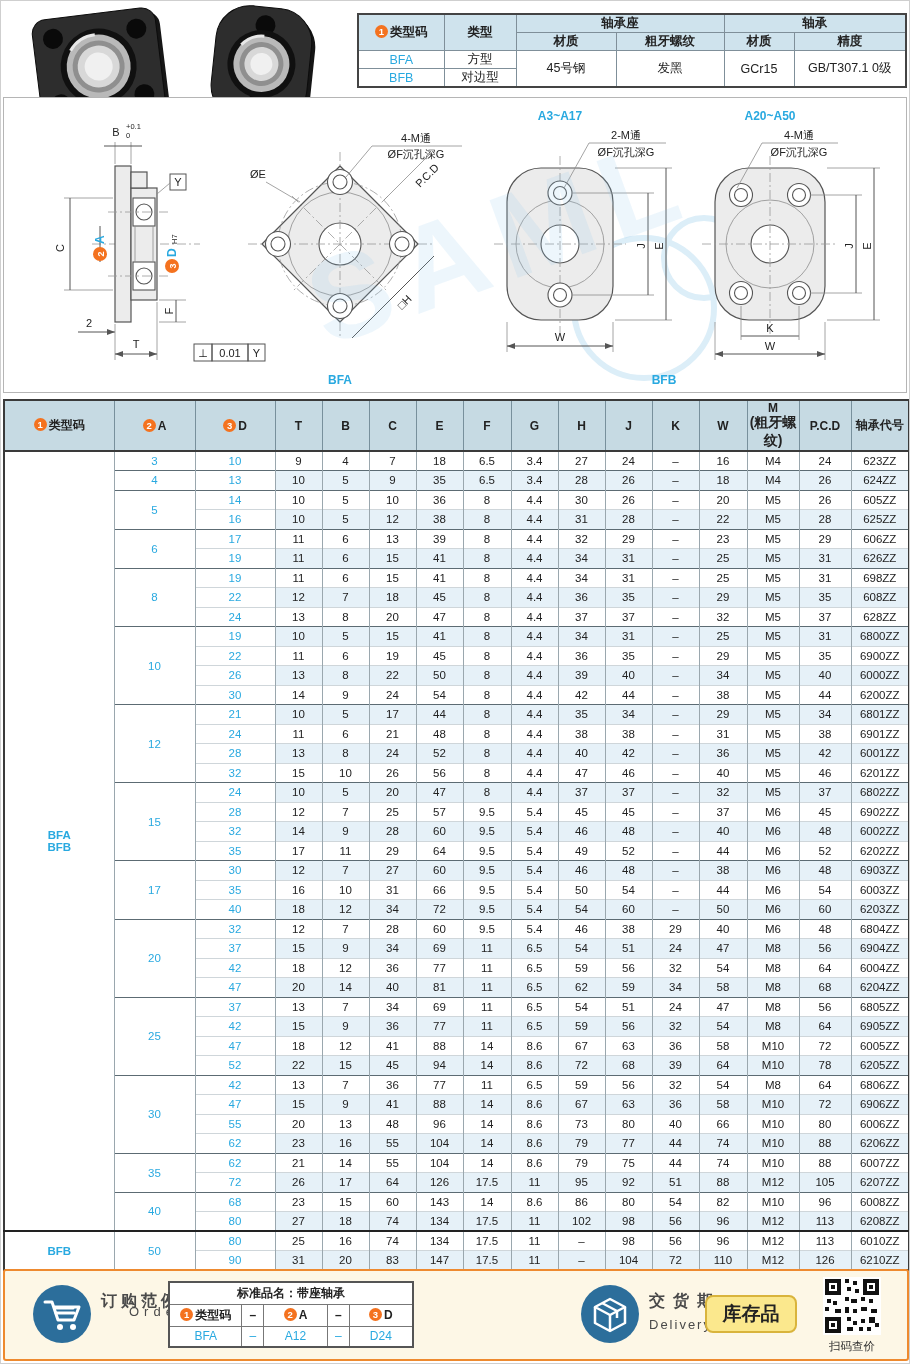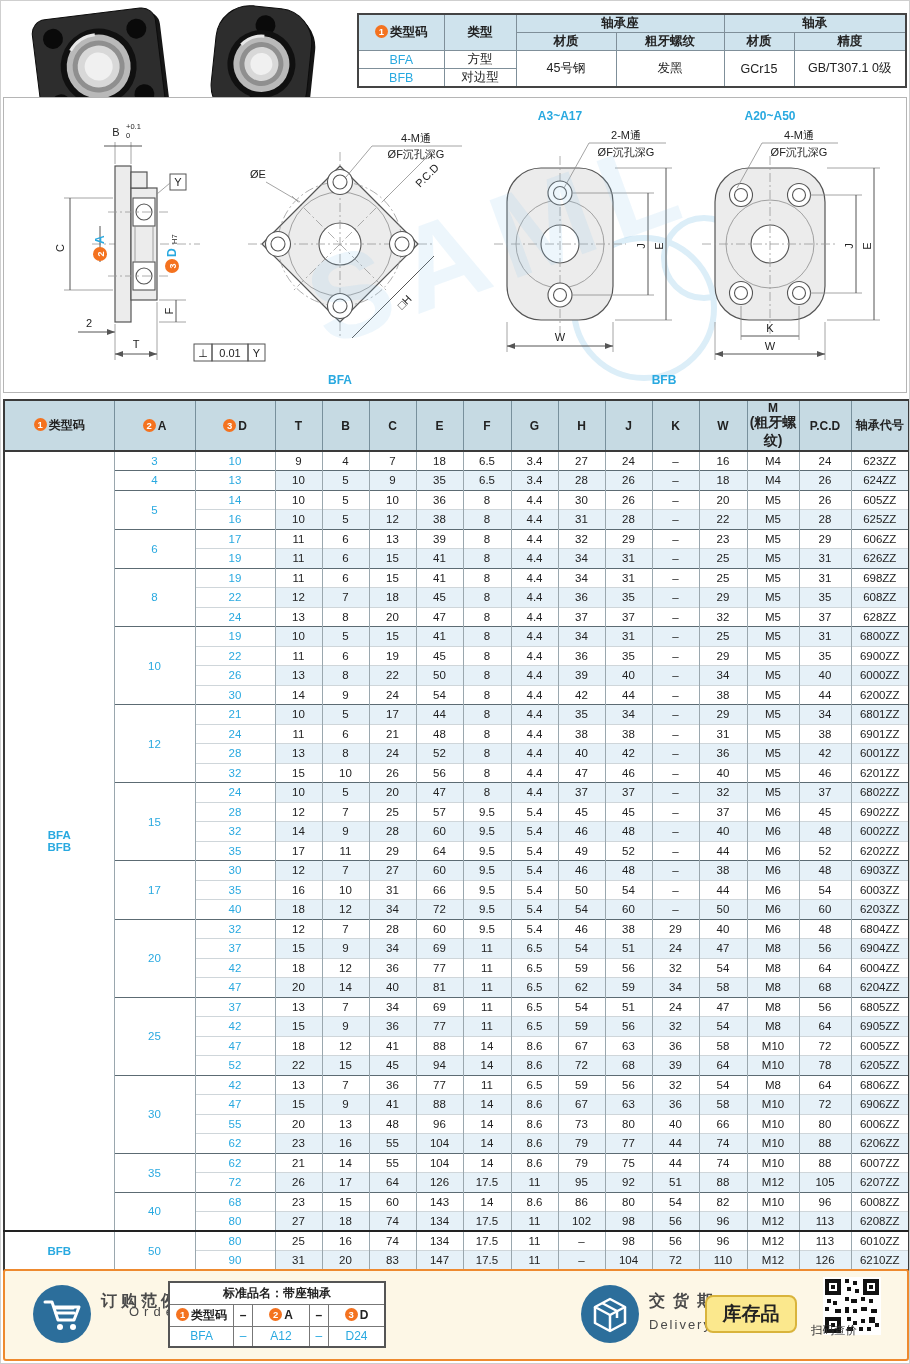--- a/index.html
+++ b/index.html
@@ -54,29 +54,29 @@
   .spec-main td.ad{color:#29a9e0;}
   .spec-main tr.gs td{border-top:1.5px solid #5c6b73;}
   .spec-main tr.bfbsep td{border-top:2.5px solid #222;}
 
   
   .footer{position:absolute;left:2px;top:1268px;width:906px;height:92px;background:#fdf7e6;
     border:2px solid #ee8a2f;border-radius:3px;}
   .circ{position:absolute;width:58px;height:58px;border-radius:50%;background:#2c6e9b;}
   .f-cn{position:absolute;font-size:16px;letter-spacing:4px;color:#4a4a4a;font-weight:bold;}
   .f-en{position:absolute;font-size:13px;letter-spacing:5px;color:#4a4a4a;}
-  .order-tbl{position:absolute;left:163px;top:10px;width:218px;font-size:12px;text-align:center;
+  .order-tbl{position:absolute;left:163px;top:10px;width:246px;font-size:12px;text-align:center;
     border:2px solid #555;background:#fff;table-layout:fixed;}
   .order-tbl th{border:1px solid #777;height:22px;font-weight:bold;padding:0;}
   .order-tbl td{border:1px solid #777;height:21px;padding:0;}
   .stock{position:absolute;left:700px;top:24px;width:92px;height:38px;background:#fbe88d;
     border:2px solid #d9b43c;border-radius:8px;font-size:19px;font-weight:bold;
     text-align:center;line-height:34px;color:#222;}
   .qr{position:absolute;left:818px;top:6px;}
-  .qr-cap{position:absolute;left:806px;top:52px;width:82px;text-align:left;font-size:11.5px;color:#333;}
+  .qr-cap{position:absolute;left:806px;top:68px;width:82px;text-align:center;font-size:11.5px;color:#333;}
 </style>
 </head>
 <body>
 
 <div class="page">
 
   <div class="photo" style="left:22px;top:6px;">
     <svg width="160" height="124" viewBox="0 0 160 124">
       <g transform="rotate(-7 80 62)">
         <rect x="18" y="10" width="124" height="108" rx="14" fill="#161616"></rect>

